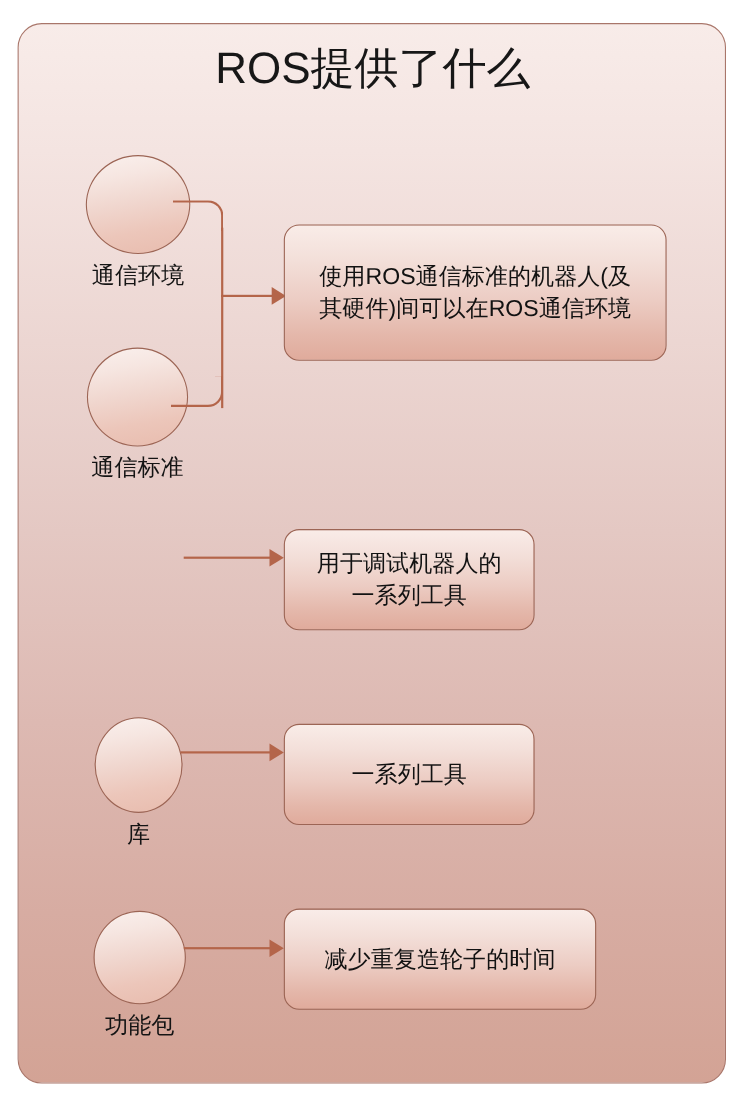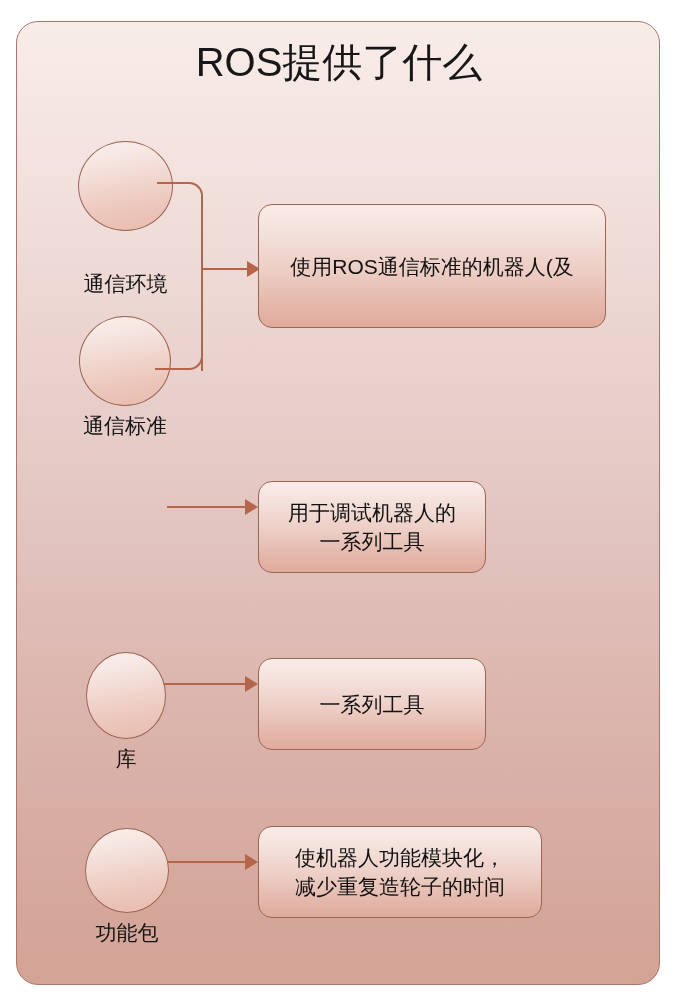--- a/index.html
+++ b/index.html
@@ -135,40 +135,41 @@
 </style>
 </head>
 <body>
 
 <div id="slide">
 
   <div class="title">ROS提供了什么</div>
 
   <div class="node" style="left:61px; top:119px; width:95px; height:90px;">
     <div class="bubble"></div>
-    <div class="node-label" style="top:98px;margin-top:33px;">通信环境</div>
+    <div class="node-label" style="top:98px;">通信环境</div>
   </div>
 
   <div class="node" style="left:62px; top:294px; width:92px; height:90px;">
     <div class="bubble"></div>
     <div class="node-label" style="top:98px;">通信标准</div>
   </div>
 
   <div class="elbow elbow-tr" style="left:140px; top:160px; width:46px; height:28px;"></div>
 
   <div class="elbow elbow-br" style="left:138px; top:320px; width:48px; height:28px;"></div>
 
   <div class="seg vline" style="left:184px; top:185px; height:164px;"></div>
 
   <div class="seg hline" style="left:184px; top:246px; width:48px;"></div>
   <div class="arrowhead" style="left:230px; top:239px;"></div>
 
   <div class="textbox" style="left:241px; top:182px; width:348px; height:124px;">
     <div>
       <span>使用ROS通信标准的机器人(及</span>
+      <span>其硬件)间可以在ROS通信环境</span>
     </div>
   </div>
 
 
   <div class="seg hline" style="left:150px; top:484px; width:80px;"></div>
   <div class="arrowhead" style="left:228px; top:477px;"></div>
 
   <div class="textbox" style="left:241px; top:459px; width:228px; height:92px;">
     <div>
       <span>用于调试机器人的</span>
@@ -193,18 +194,17 @@
   <div class="node" style="left:68px; top:806px; width:84px; height:85px;">
     <div class="bubble"></div>
     <div class="node-label" style="top:93px;">功能包</div>
   </div>
 
   <div class="seg hline" style="left:150px; top:839px; width:80px;"></div>
   <div class="arrowhead" style="left:228px; top:832px;"></div>
 
   <div class="textbox" style="left:241px; top:804px; width:284px; height:92px;">
     <div>
-      <span>使机器人功能模块化，</span>
       <span>减少重复造轮子的时间</span>
     </div>
   </div>
 
 </div>
 
 </body></html>

